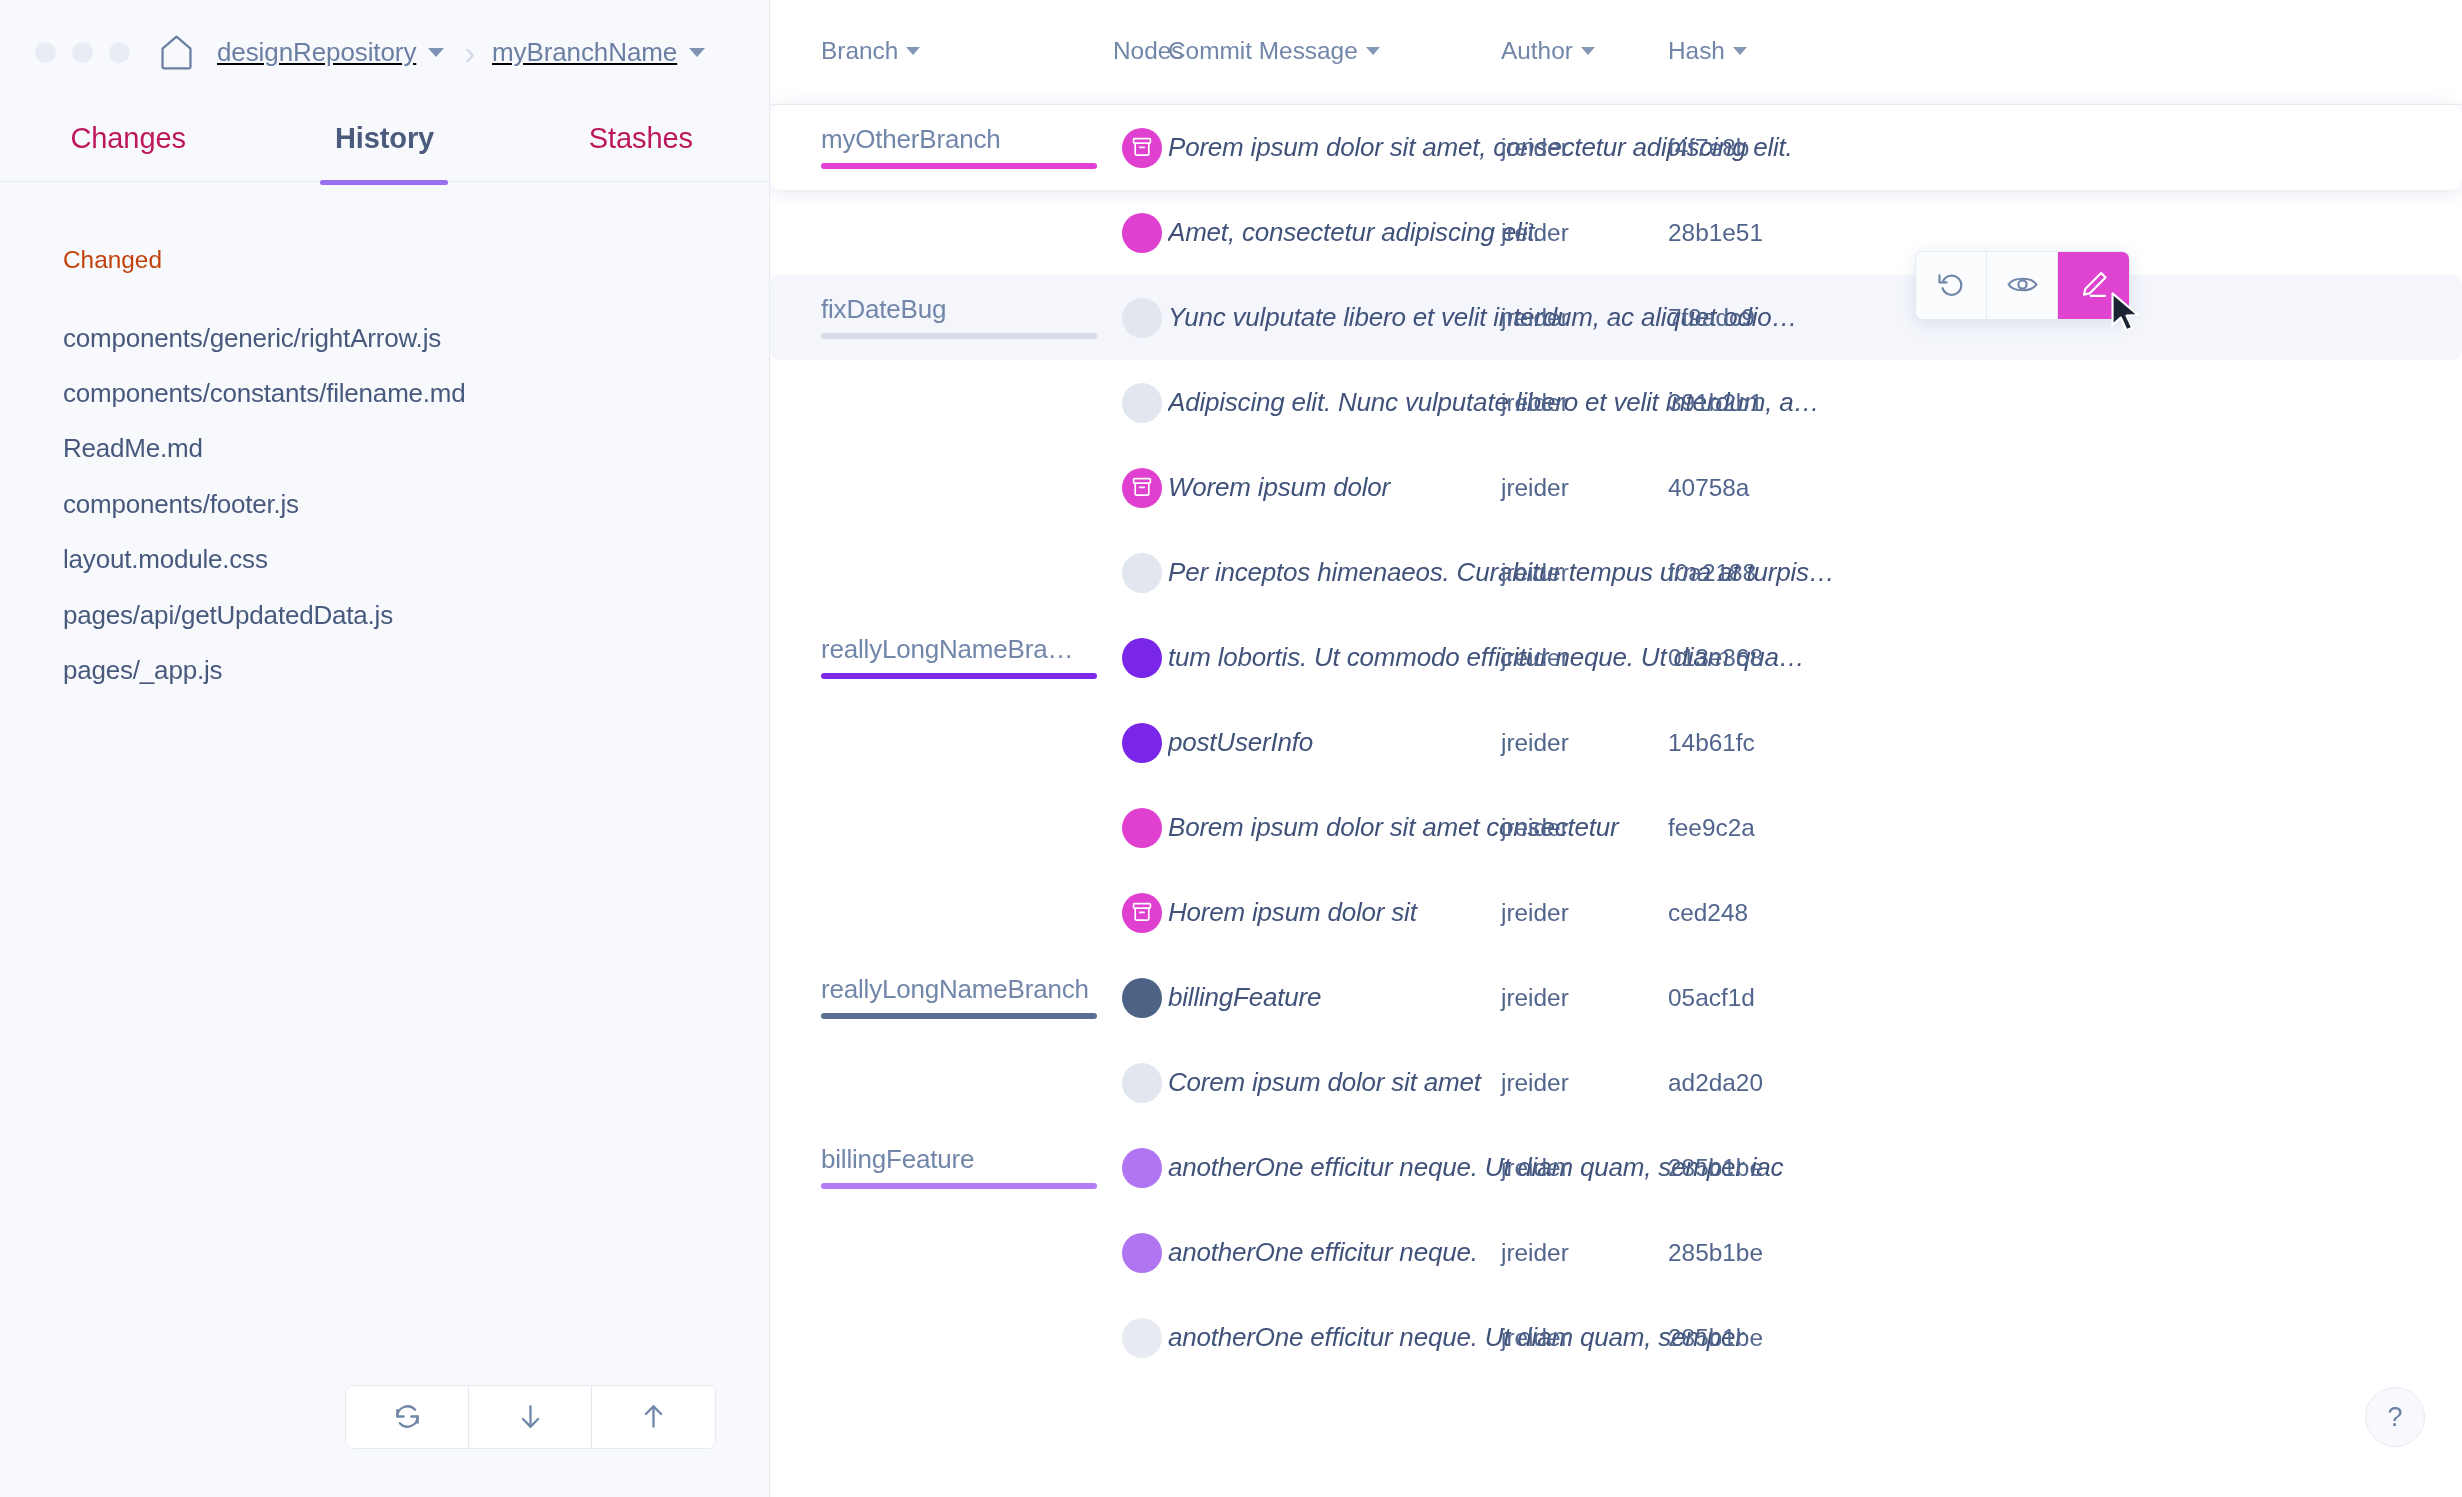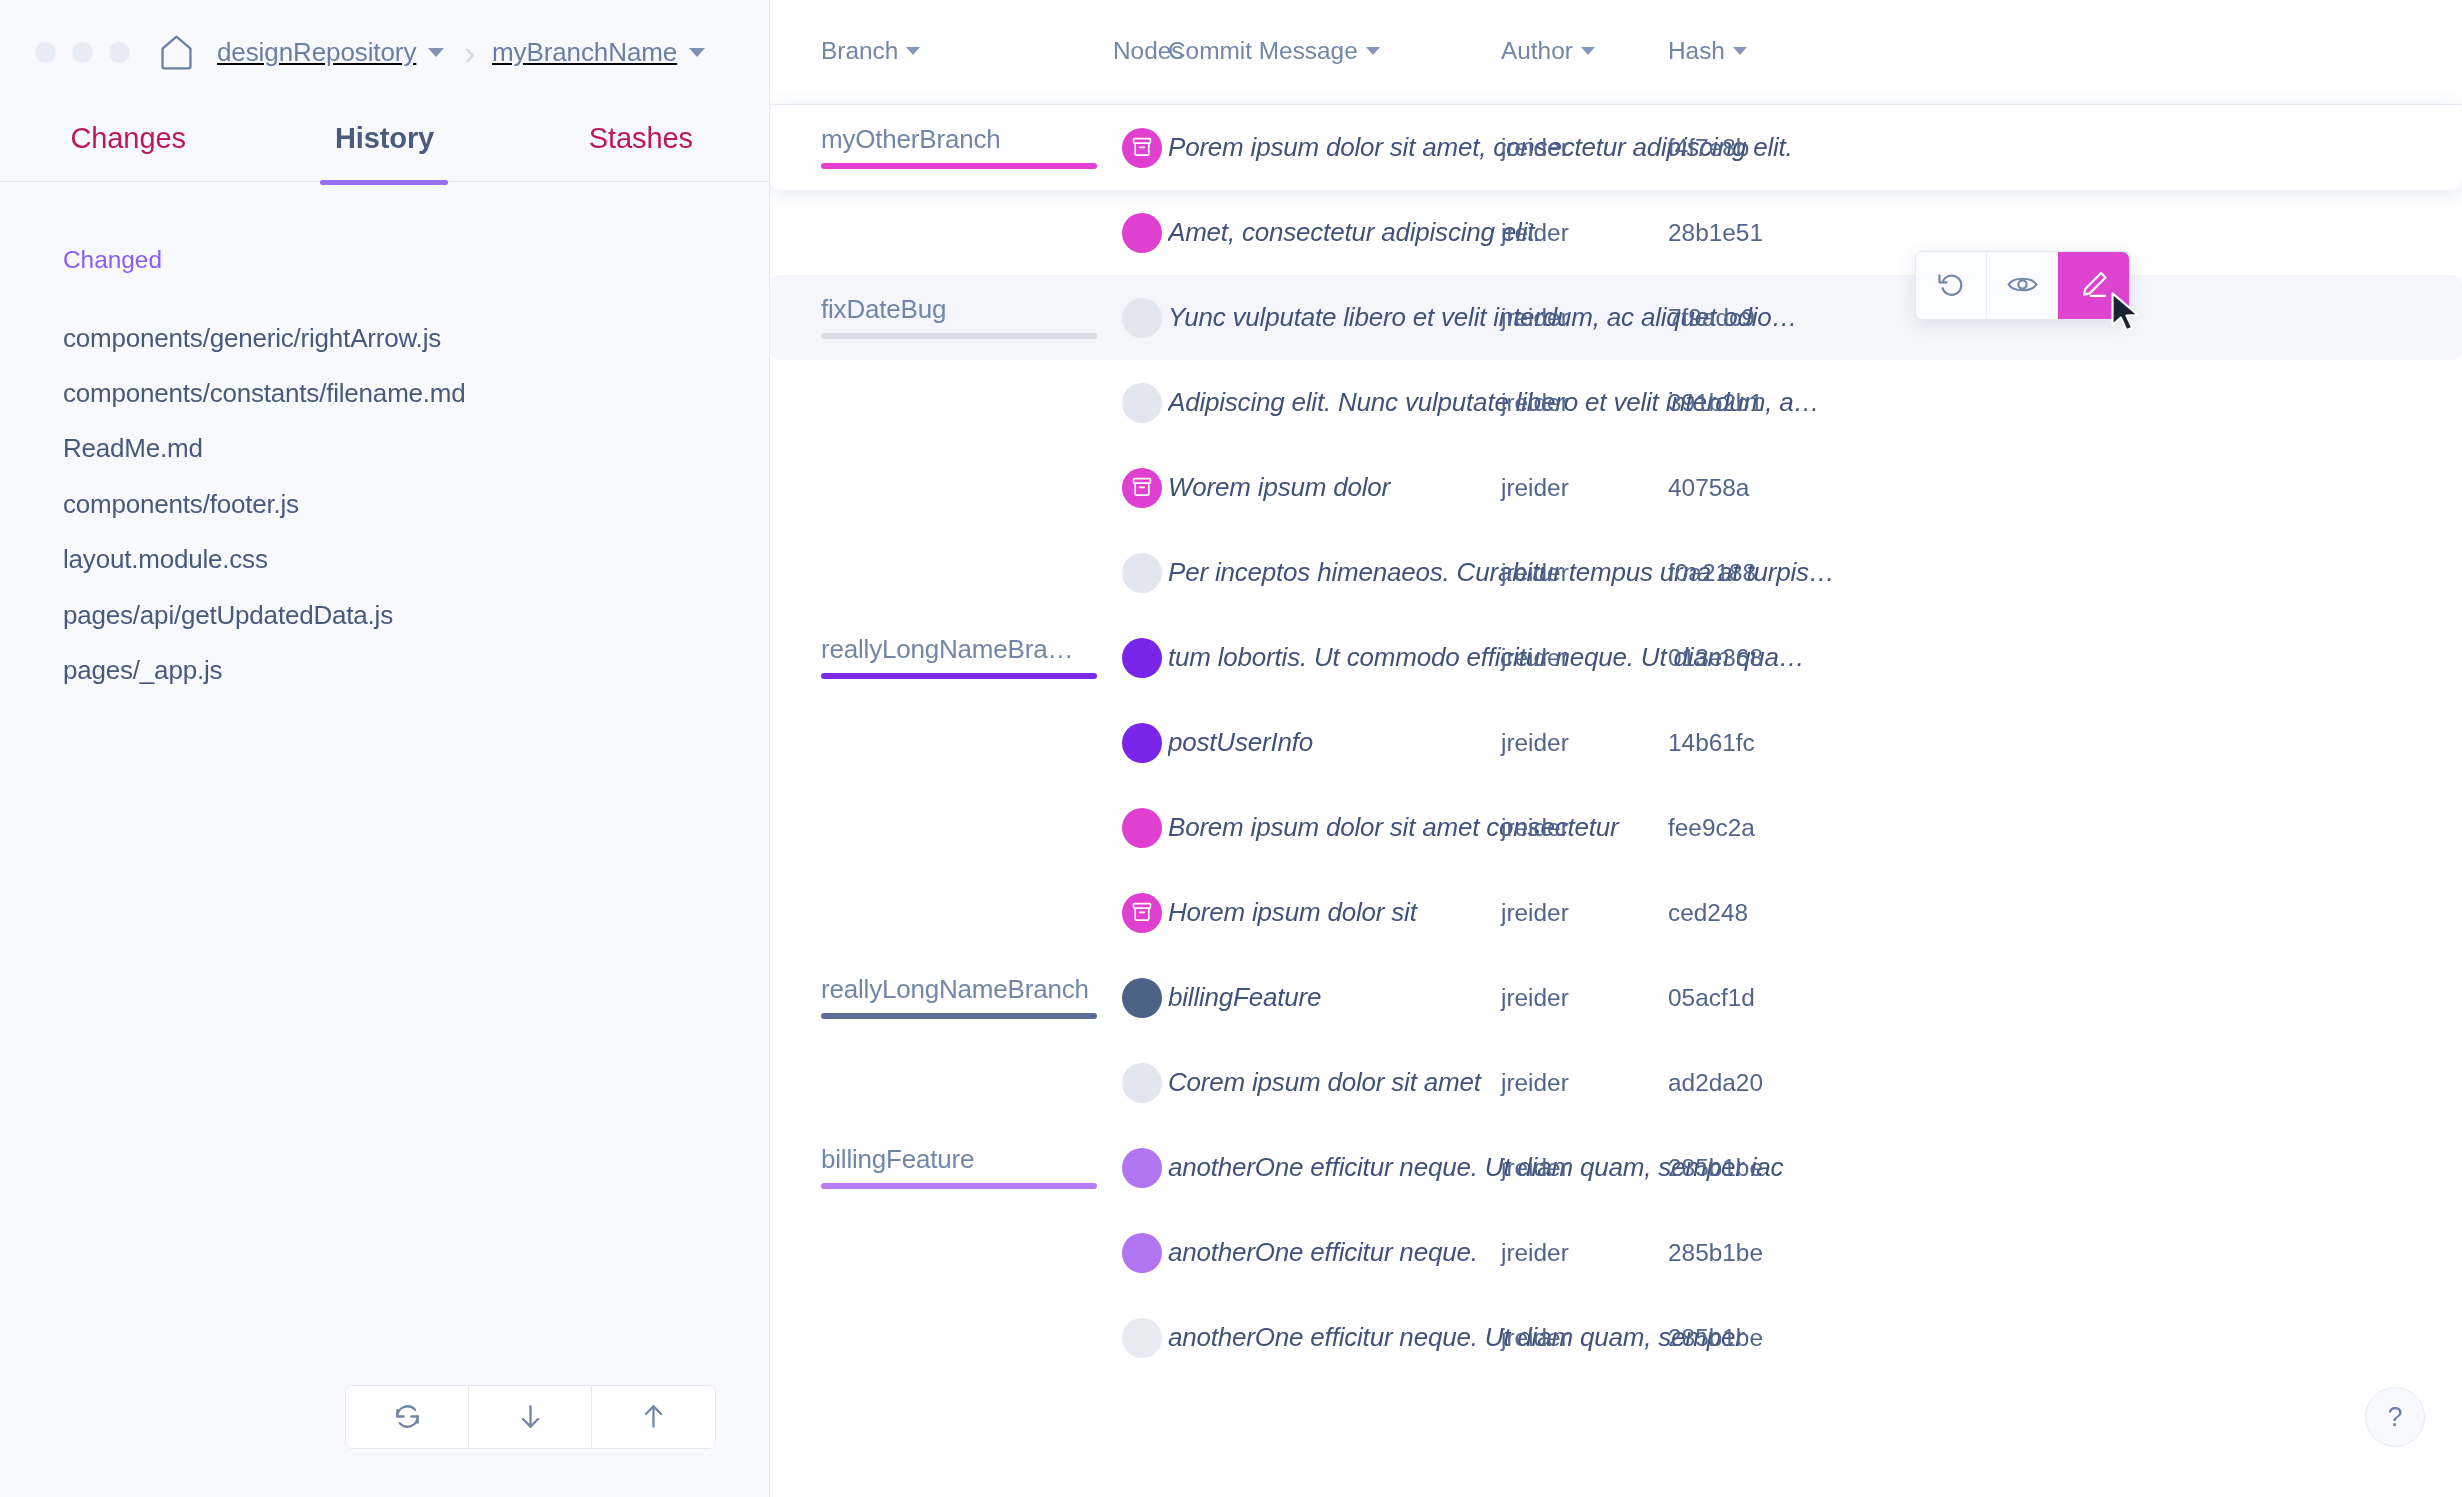--- a/index.html
+++ b/index.html
@@ -108,21 +108,21 @@
     bottom: -2.6px;
     width: 128px;
     height: 5.1px;
     border-radius: 2.6px;
     background: #9b6df0;
   }
 
   #changed-label {
     margin: 64px 0 0 63px;
     font-size: 24.4px;
-    color: #8b5cf6;
+    color: #c2410c;
   }
 
   #file-list {
     margin-top: 36px;
     padding-left: 63px;
   }
   .file-item {
     font-size: 26px;
     color: #47597d;
     line-height: 1;

